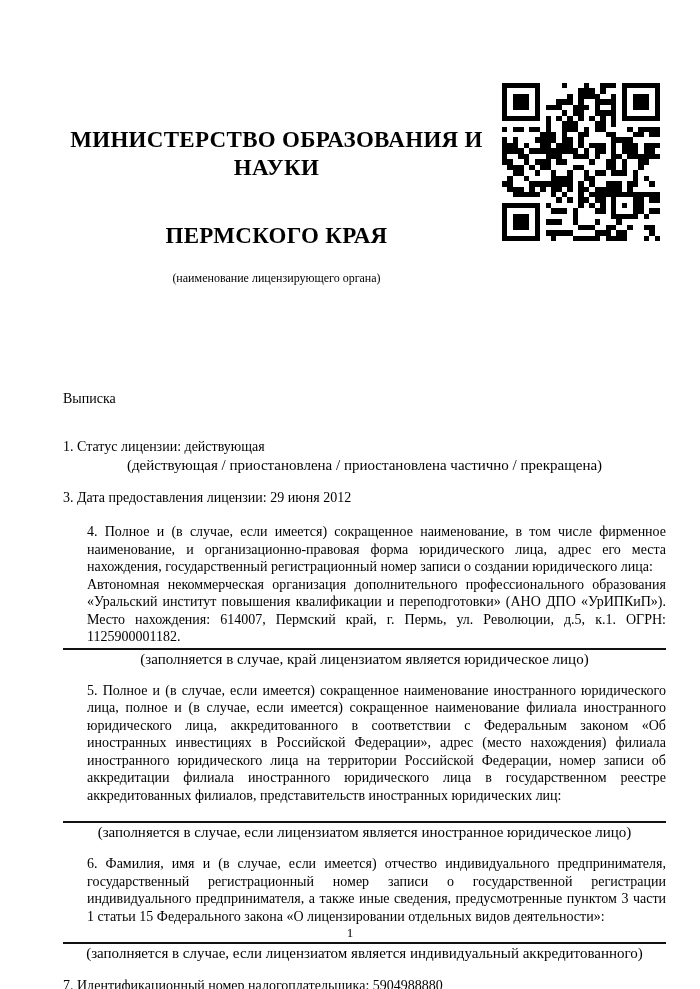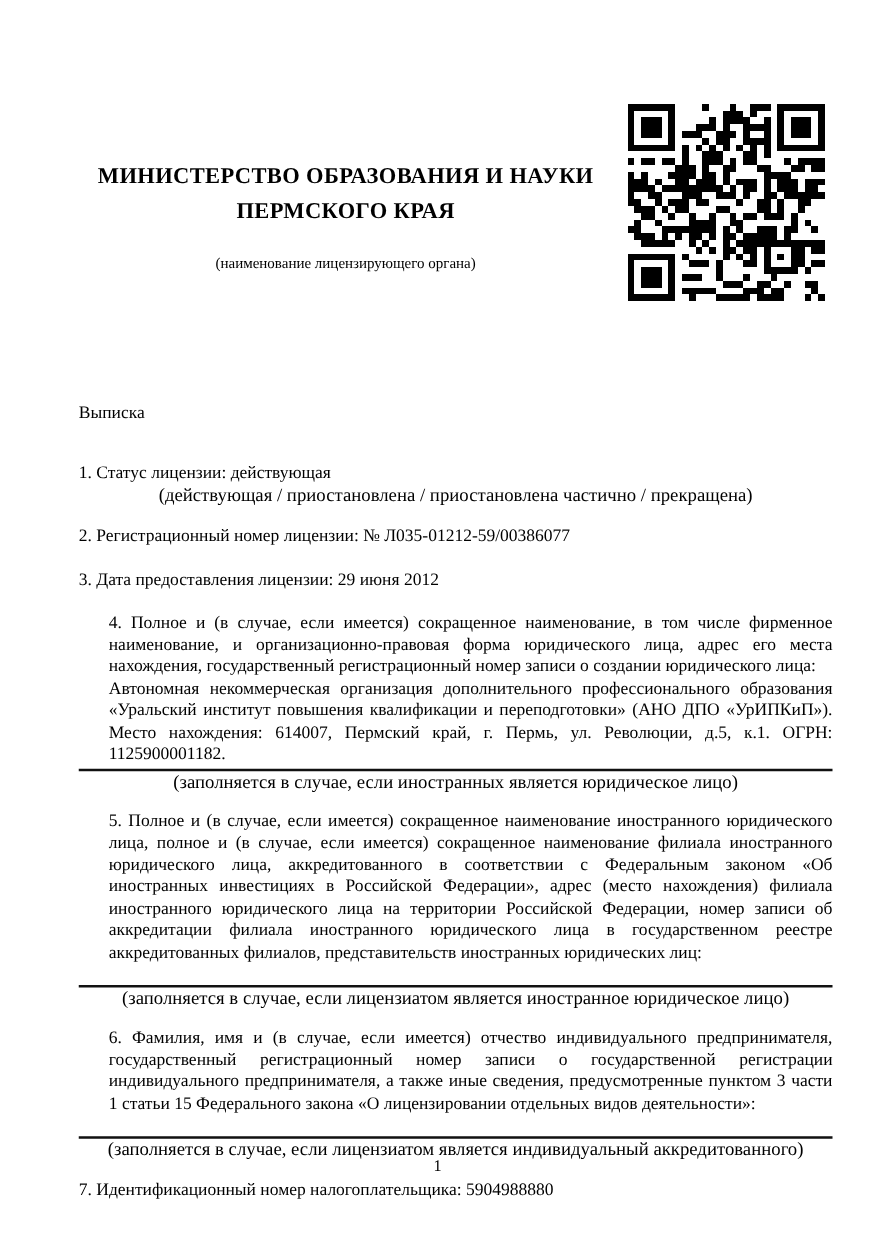--- a/index.html
+++ b/index.html
@@ -23,24 +23,25 @@
     width: 158px;
     height: 158px;
   }
   .qr svg { display: block; width: 158px; height: 158px; }
   .header {
     margin: 126px 0 0 63px;
     width: 427px;
     text-align: center;
   }
   .ministry-line {
-    font-size: 18px;
+    font-size: 23px;
     font-weight: bold;
     line-height: 28px;
     letter-spacing: 0.3px;
+    margin-top: 40px;
   }
   .header-caption {
     font-size: 12px;
     line-height: 14px;
     margin-top: 21px;
   }
   .body {
     margin: 0 34px 0 63px; 
     font-size: 14px;
     line-height: 17.5px;
@@ -526,33 +527,30 @@
 
     <div class="doc-title">
       <div>Выписка</div>
     </div>
 
     <div class="item item-first">
       <div class="single-line">1. Статус лицензии: действующая</div>
       <div class="sub-caption">(действующая / приостановлена / приостановлена частично / прекращена)</div>
     </div>
 
-    <div class="item">
-      <div class="single-line">2. Регистрационный номер лицензии: № Л035-01212-59/00386077</div>
-    </div>
 
     <div class="item">
       <div class="single-line">3. Дата предоставления лицензии: 29 июня 2012</div>
     </div>
 
     <div class="item">
       <div class="just">4. Полное и (в случае, если имеется) сокращенное наименование, в том числе фирменное наименование, и организационно-правовая форма юридического лица, адрес его места нахождения, государственный регистрационный номер записи о создании юридического лица:</div>
       <div class="just">Автономная некоммерческая организация дополнительного профессионального образования «Уральский институт повышения квалификации и переподготовки» (АНО ДПО «УрИПКиП»). Место нахождения: 614007, Пермский край, г. Пермь, ул. Революции, д.5, к.1. ОГРН: 1125900001182.</div>
       <div class="fill-line"></div>
-      <div class="sub-caption">(заполняется в случае, если иностранных является юридическое лицо)</div>
+      <div class="sub-caption">(заполняется в случае, край лицензиатом является юридическое лицо)</div>
     </div>
 
     <div class="item">
       <div class="just">5. Полное и (в случае, если имеется) сокращенное наименование иностранного юридического лица, полное и (в случае, если имеется) сокращенное наименование филиала иностранного юридического лица, аккредитованного в соответствии с Федеральным законом «Об иностранных инвестициях в Российской Федерации», адрес (место нахождения) филиала иностранного юридического лица на территории Российской Федерации, номер записи об аккредитации филиала иностранного юридического лица в государственном реестре аккредитованных филиалов, представительств иностранных юридических лиц:</div>
       <div class="blank-gap"></div>
       <div class="fill-line"></div>
       <div class="sub-caption">(заполняется в случае, если лицензиатом является иностранное юридическое лицо)</div>
     </div>
 
     <div class="item">

